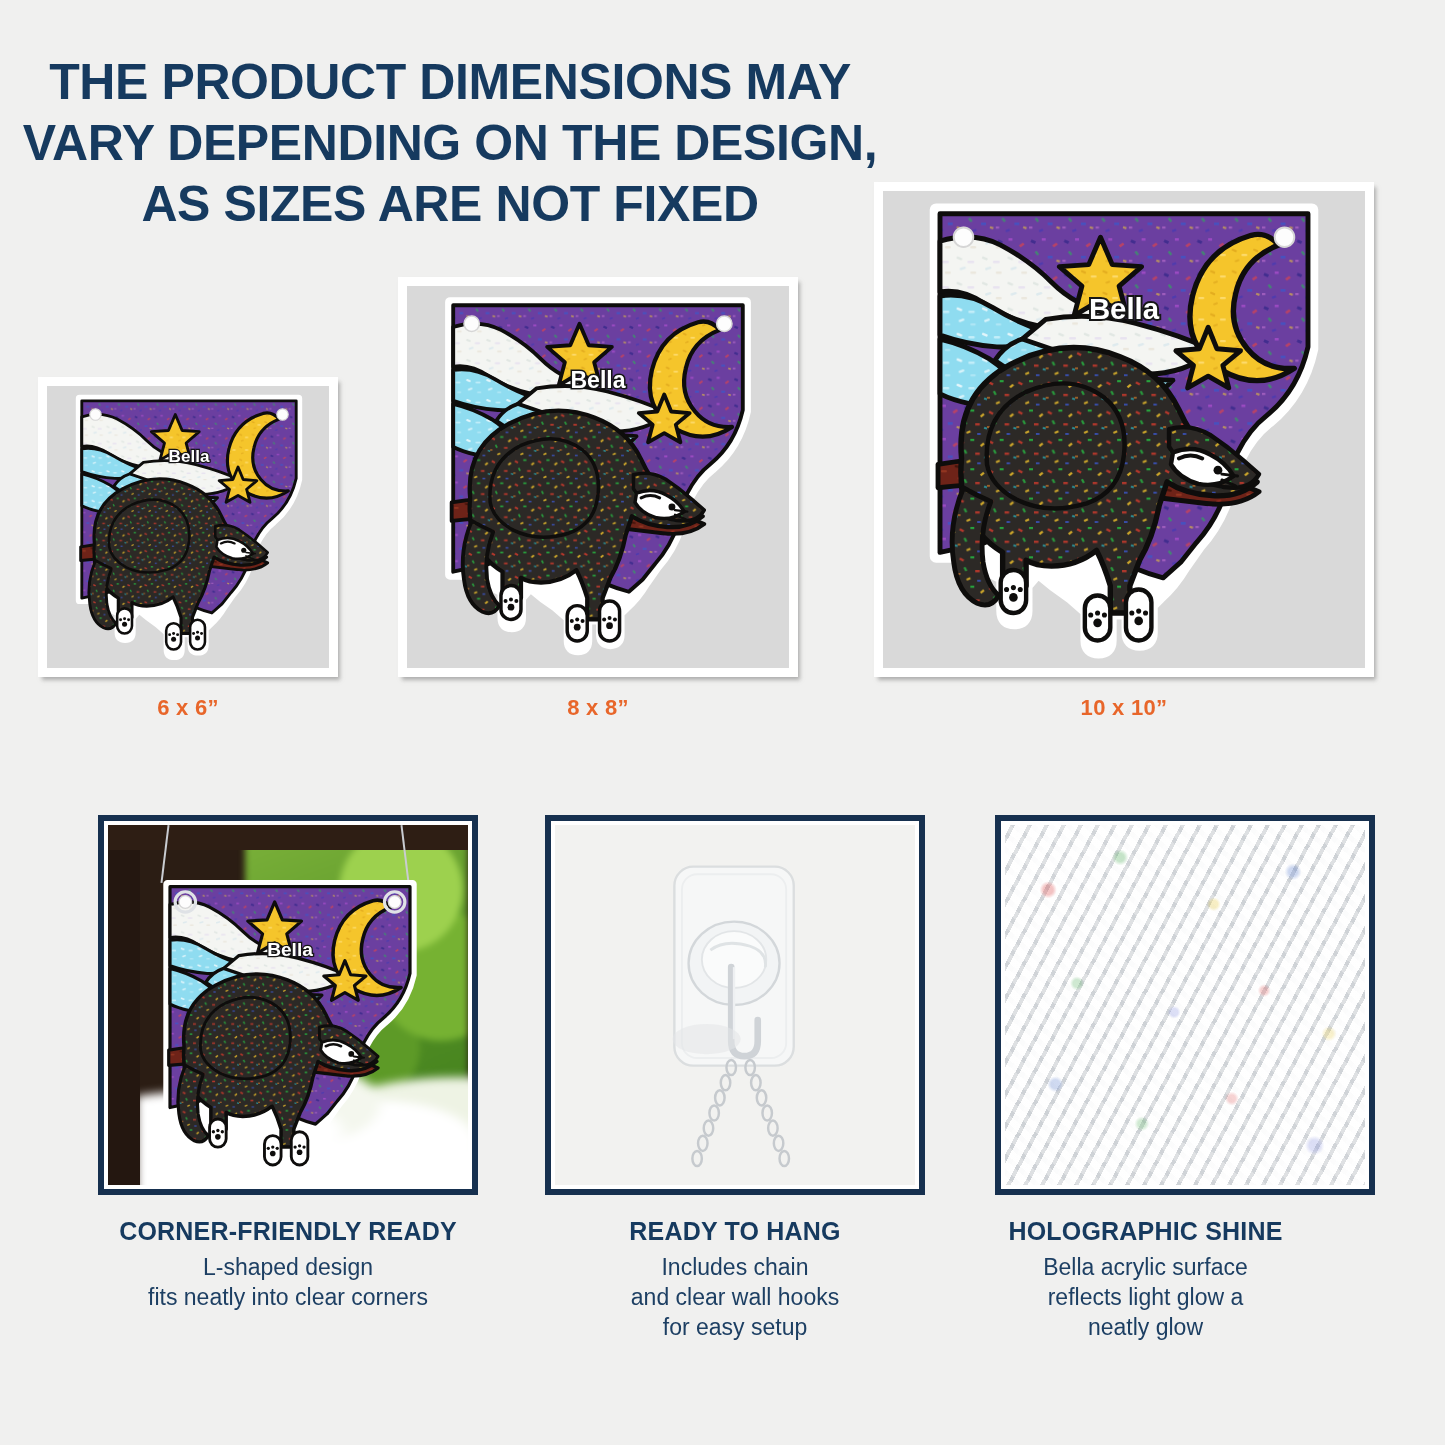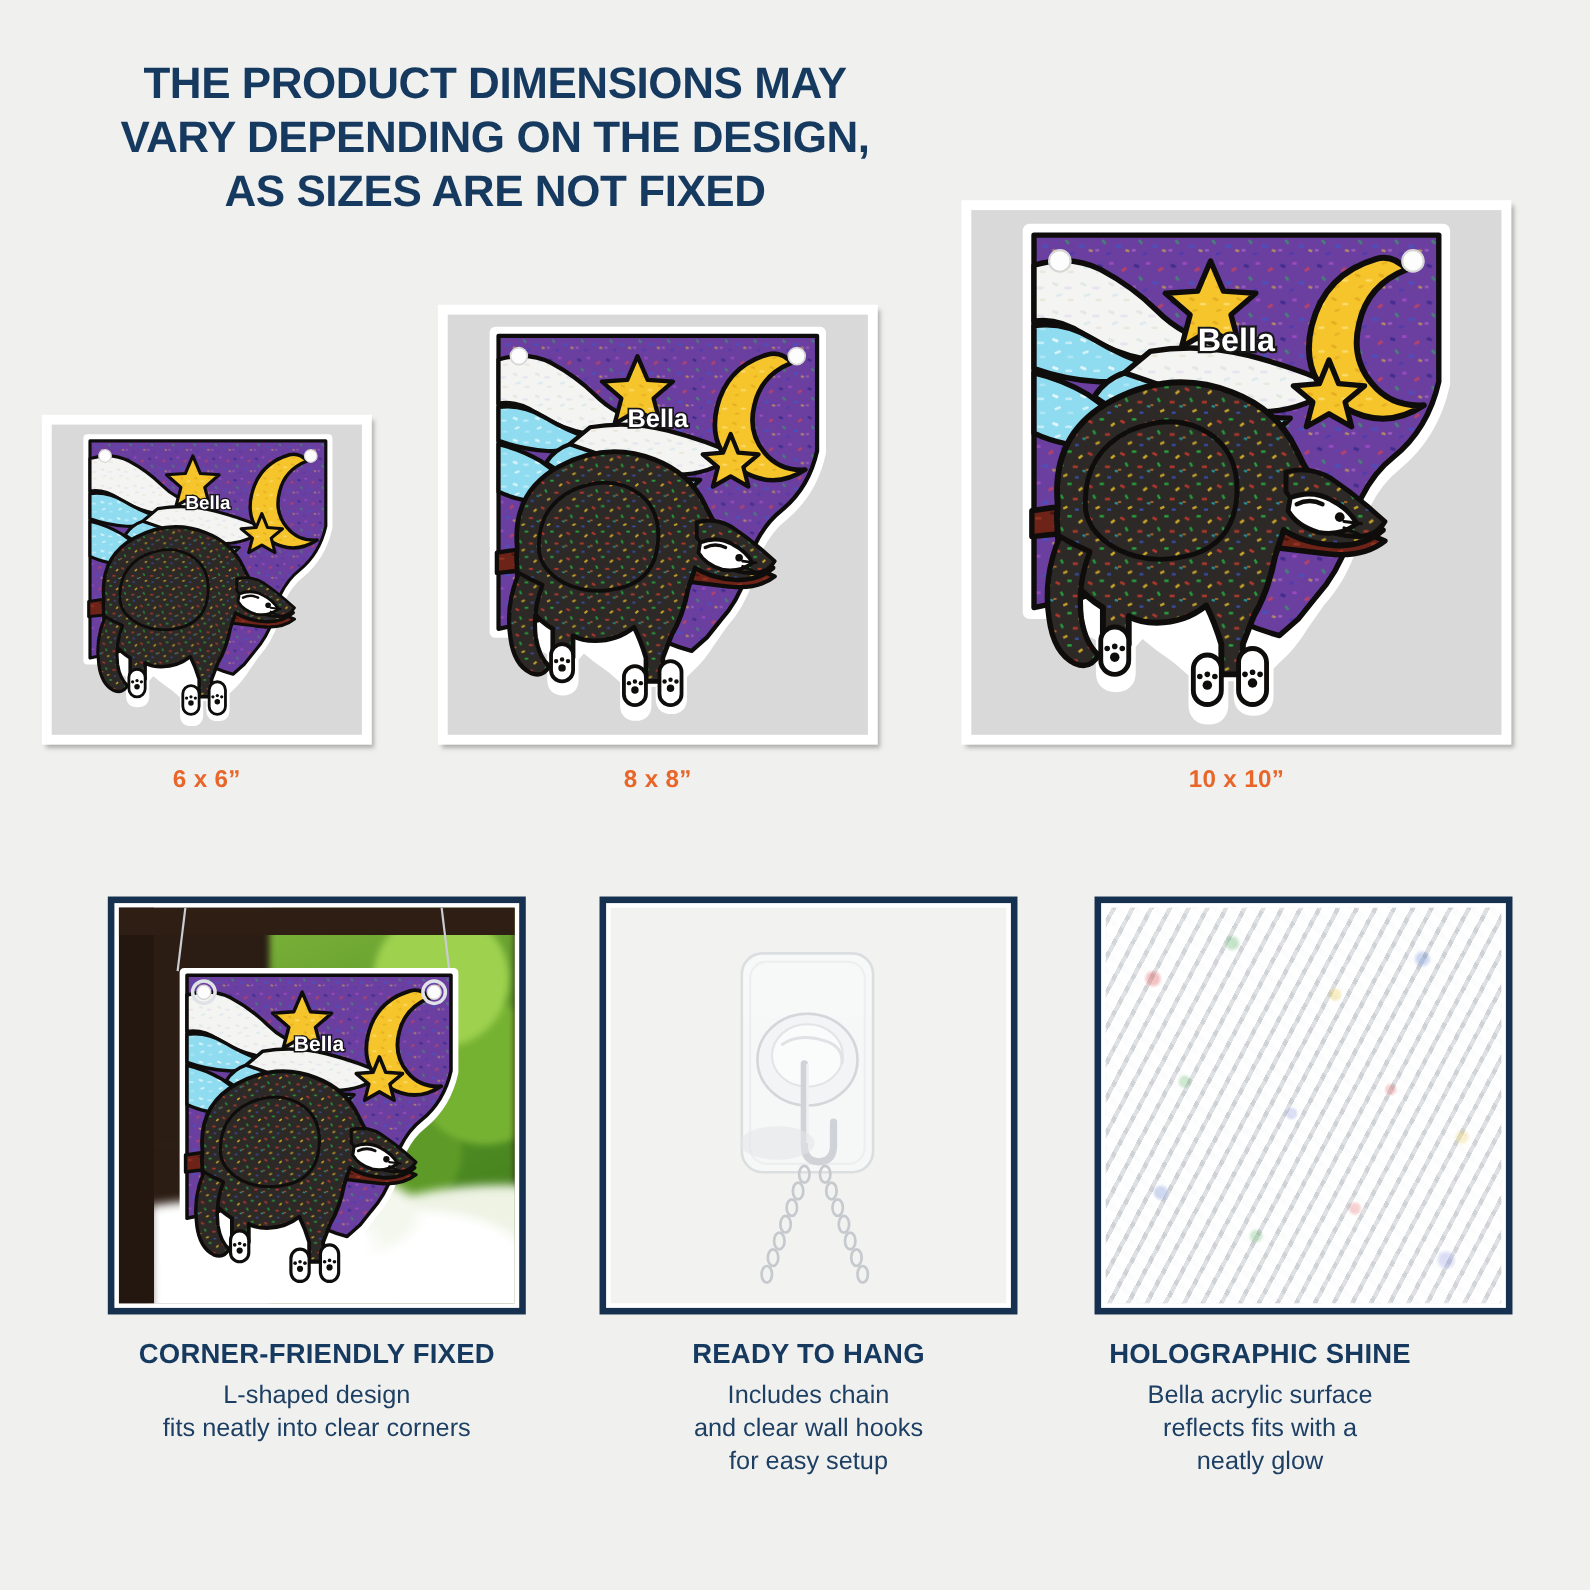--- a/index.html
+++ b/index.html
@@ -12,21 +12,21 @@
   }
 
   
   .heading {
     position: absolute;
     left: 0; top: 52px;
     width: 900px;
     text-align: center;
     color: #163a5f;
     font-weight: bold;
-    font-size: 40px;
+    font-size: 50px;
     line-height: 1.22;
     letter-spacing: -0.4px;
   }
   .heading div { white-space: nowrap; }
 
   
   .swatch {
     position: absolute;
     background: #ffffff;
     padding: 9px;
@@ -335,21 +335,21 @@
         <div class="chain" style="left:296px; top:0; height:58px; transform:rotate(-7deg);"></div>
         <svg style="position:absolute; left:32px; top:54px; width:300px; height:300px;" viewBox="0 0 400 470" preserveAspectRatio="xMidYMin meet">
           <use href="#suncatcher-art"></use>
           <text x="200" y="120" text-anchor="middle" font-family="Liberation Sans, sans-serif" font-size="30" font-weight="bold" fill="#ffffff" stroke="#161616" stroke-width="4" paint-order="stroke">Bella</text>
           <circle cx="36" cy="36" r="16" fill="none" stroke="#dfe2e6" stroke-width="5"></circle>
           <circle cx="364" cy="36" r="16" fill="none" stroke="#dfe2e6" stroke-width="5"></circle>
         </svg>
       </div>
     </div>
   </div>
-  <div class="cap-title">CORNER-FRIENDLY FIXED</div>
+  <div class="cap-title">CORNER-FRIENDLY READY</div>
   <div class="cap-body">
     <div>L-shaped design</div>
     <div>fits neatly into clear corners</div>
   </div>
 </div>
 
 <div class="feature" style="left:545px; top:815px; width:380px;">
   <div class="photo" style="position:relative; width:380px; height:380px;">
     <div class="photo-inner">
       <div class="hook-scene">
@@ -397,16 +397,16 @@
 
 <div class="feature" style="left:995px; top:815px; width:301px;">
   <div class="photo" style="position:relative; width:380px; height:380px;">
     <div class="photo-inner">
       <div class="holo"></div>
     </div>
   </div>
   <div class="cap-title">HOLOGRAPHIC SHINE</div>
   <div class="cap-body">
     <div>Bella acrylic surface</div>
-    <div>reflects fits with a</div>
+    <div>reflects light glow a</div>
     <div>neatly glow</div>
   </div>
 </div>
 
 </body></html>

